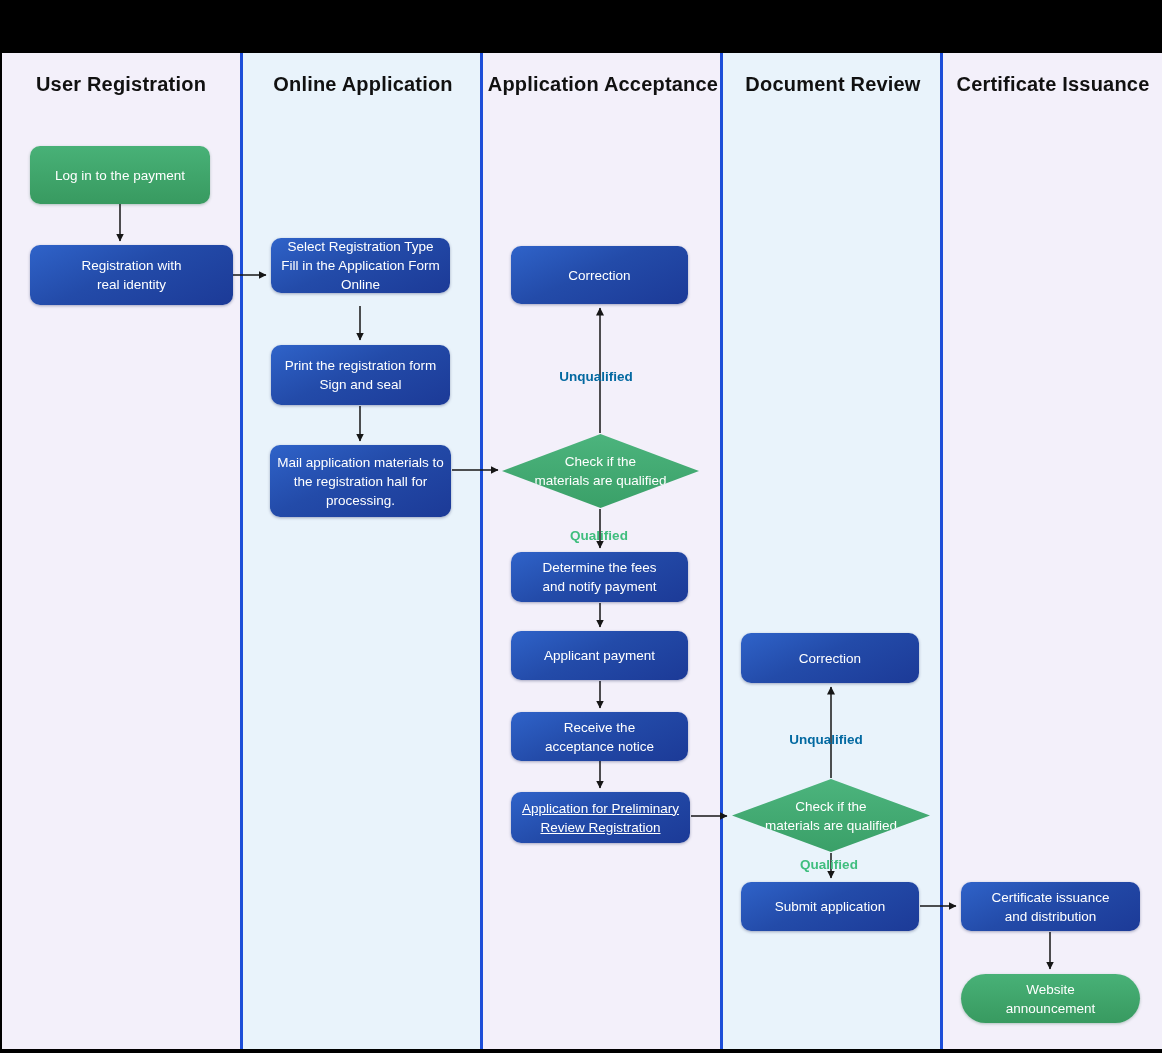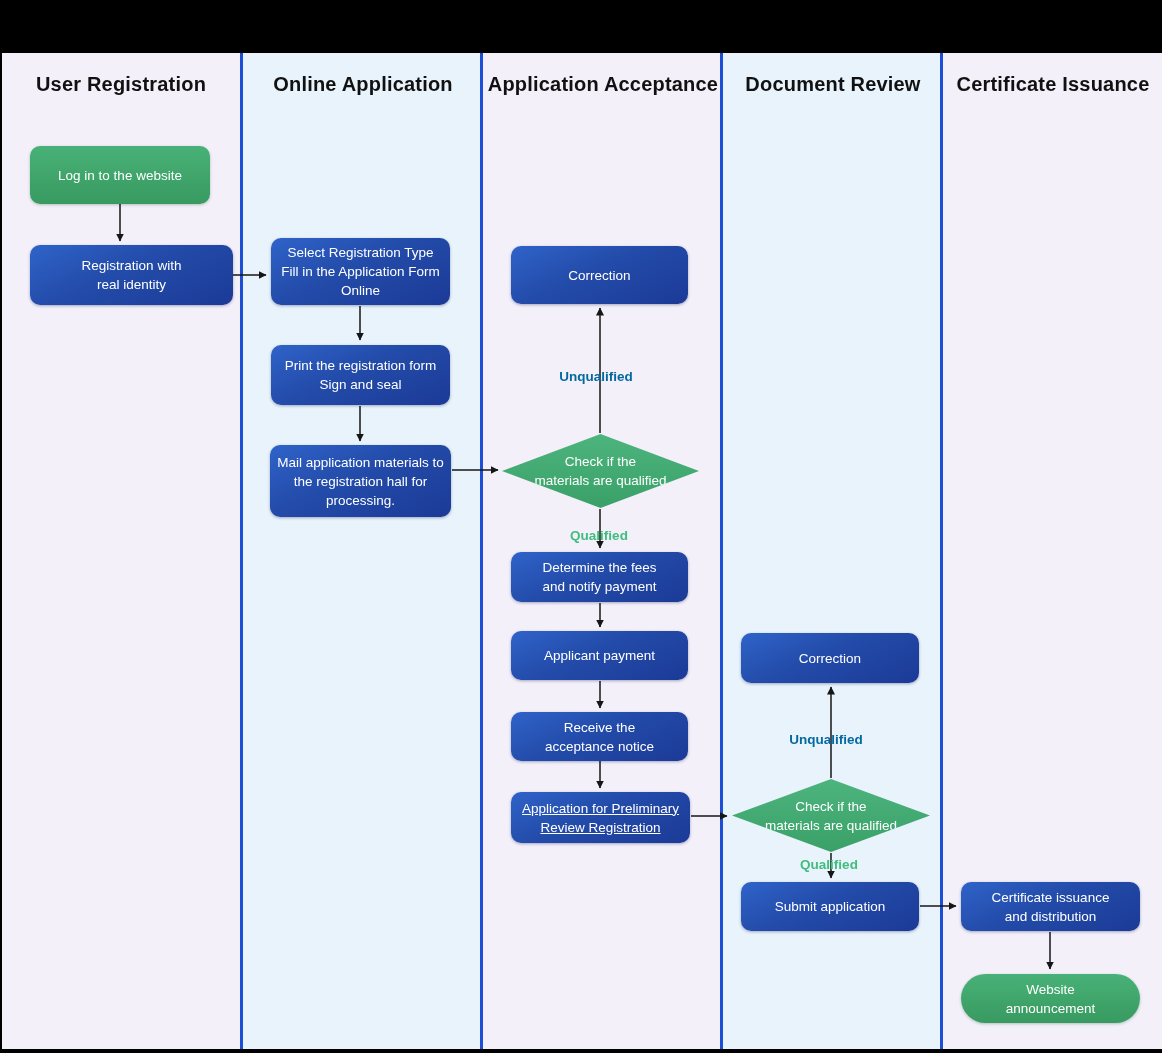--- a/index.html
+++ b/index.html
@@ -107,25 +107,25 @@
     <line x1="600" y1="603" x2="600" y2="627" marker-end="url(#ah)"></line>
     <line x1="600" y1="681" x2="600" y2="708" marker-end="url(#ah)"></line>
     <line x1="600" y1="761" x2="600" y2="788" marker-end="url(#ah)"></line>
     <line x1="691" y1="816" x2="727" y2="816" marker-end="url(#ah)"></line>
     <line x1="831" y1="778" x2="831" y2="687" marker-end="url(#ah)"></line>
     <line x1="831" y1="853" x2="831" y2="878" marker-end="url(#ah)"></line>
     <line x1="920" y1="906" x2="956" y2="906" marker-end="url(#ah)"></line>
     <line x1="1050" y1="932" x2="1050" y2="969" marker-end="url(#ah)"></line>
   </svg>
 
-  <div class="node green-node" style="left:30px;top:146px;width:180px;height:58px;">Log in to the website</div>
+  <div class="node green-node" style="left:30px;top:146px;width:180px;height:58px;">Log in to the payment</div>
   <div class="node blue" style="left:30px;top:245px;width:203px;height:60px;">Registration with
 real identity</div>
 
-  <div class="node blue" style="left:271px;top:238px;width:179px;height:67px;">Select Registration Type
+  <div class="node blue" style="left:271px;top:238px;width:179px;height:55px;">Select Registration Type
 Fill in the Application Form
 Online</div>
   <div class="node blue" style="left:270px;top:445px;width:181px;height:72px;">Mail application materials to
 the registration hall for
 processing.</div>
   <div class="node blue" style="left:271px;top:345px;width:179px;height:60px;">Print the registration form
 Sign and seal</div>
 
   <div class="node blue" style="left:511px;top:246px;width:177px;height:58px;">Correction</div>
   <div class="node diamond" style="left:502px;top:434px;width:197px;height:74px;">Check if the

